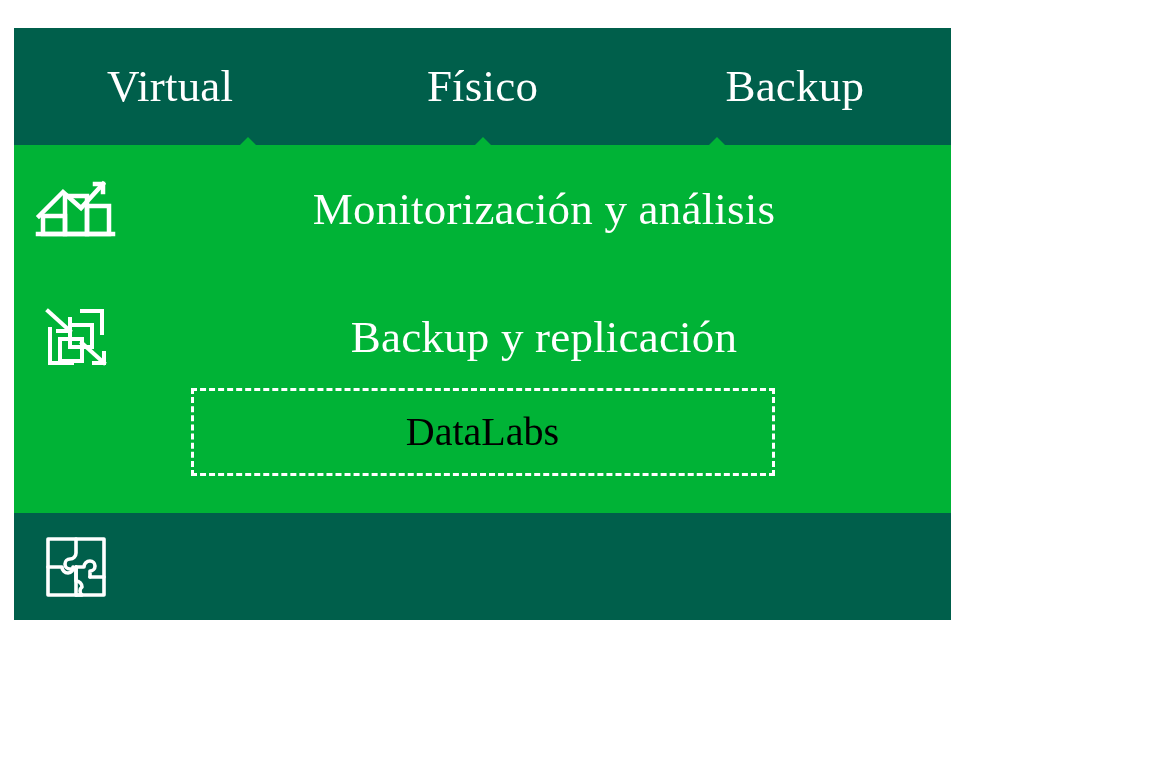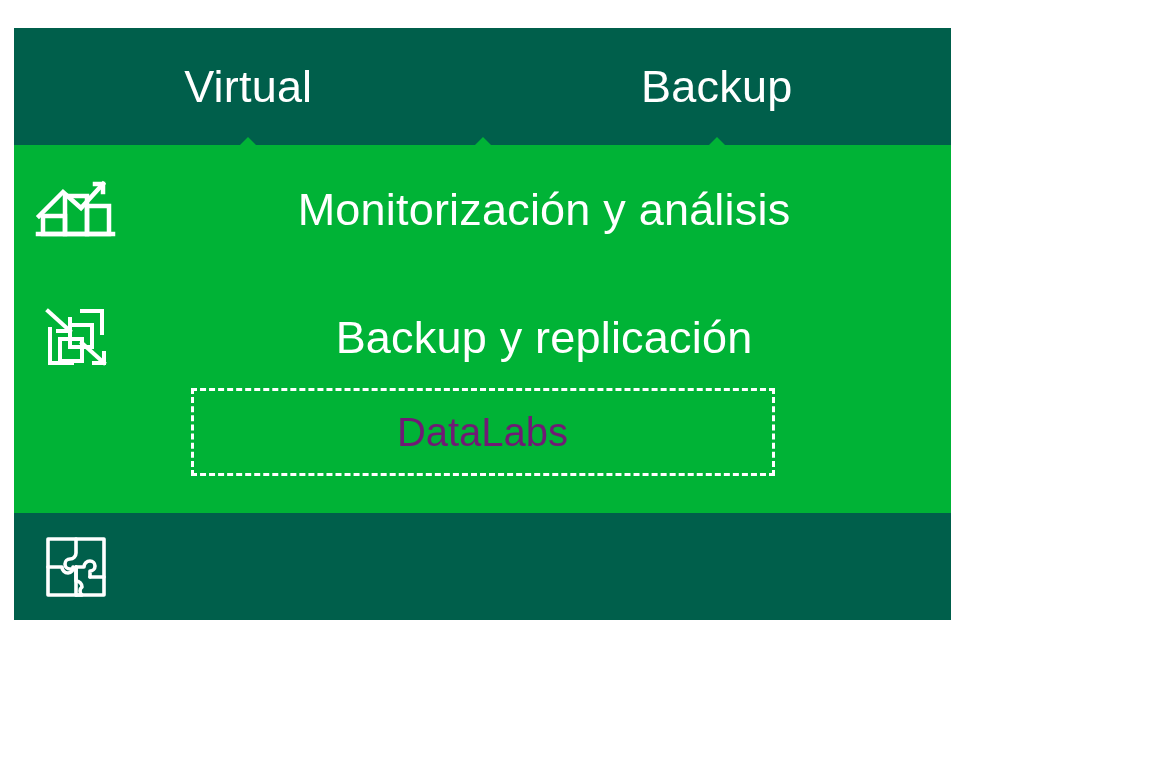--- a/index.html
+++ b/index.html
@@ -12,20 +12,21 @@
     height: 780px;
     font-family: "Liberation Sans", sans-serif;
     overflow: hidden;
   }
   #stack-diagram {
     position: absolute;
     left: 14px;
     top: 28px;
     width: 937px;
     height: 720px;
+    font-family: Liberation Serif, serif;
   }
 
   
   .header-bar {
     position: relative;
     width: 100%;
     height: 117px;
     background: #005f4b;
     display: flex;
     align-items: center;
@@ -126,34 +127,35 @@
     width: 584px;
     height: 88px;
     box-sizing: border-box;
     border: 3px dashed #ffffff;
     display: flex;
     align-items: center;
     justify-content: center;
     margin-right: 123px;
   }
   .datalabs-label {
-    color: #701a75;
+    color: #000000;
     font-size: 40px;
     font-weight: 400;
     line-height: 1;
     user-select: none;
   }
 </style>
 </head>
 <body>
 
 <div id="stack-diagram">
 
   <div class="header-bar">
     <div class="workload-col">Virtual</div>
+    <div class="workload-col">Físico</div>
     <div class="workload-col">Backup</div>
 
     <div class="notch-row">
       <span class="notch n1"></span>
       <span class="notch n2"></span>
       <span class="notch n3"></span>
     </div>
   </div>
 
   <div class="layer light layer-monitoring">

